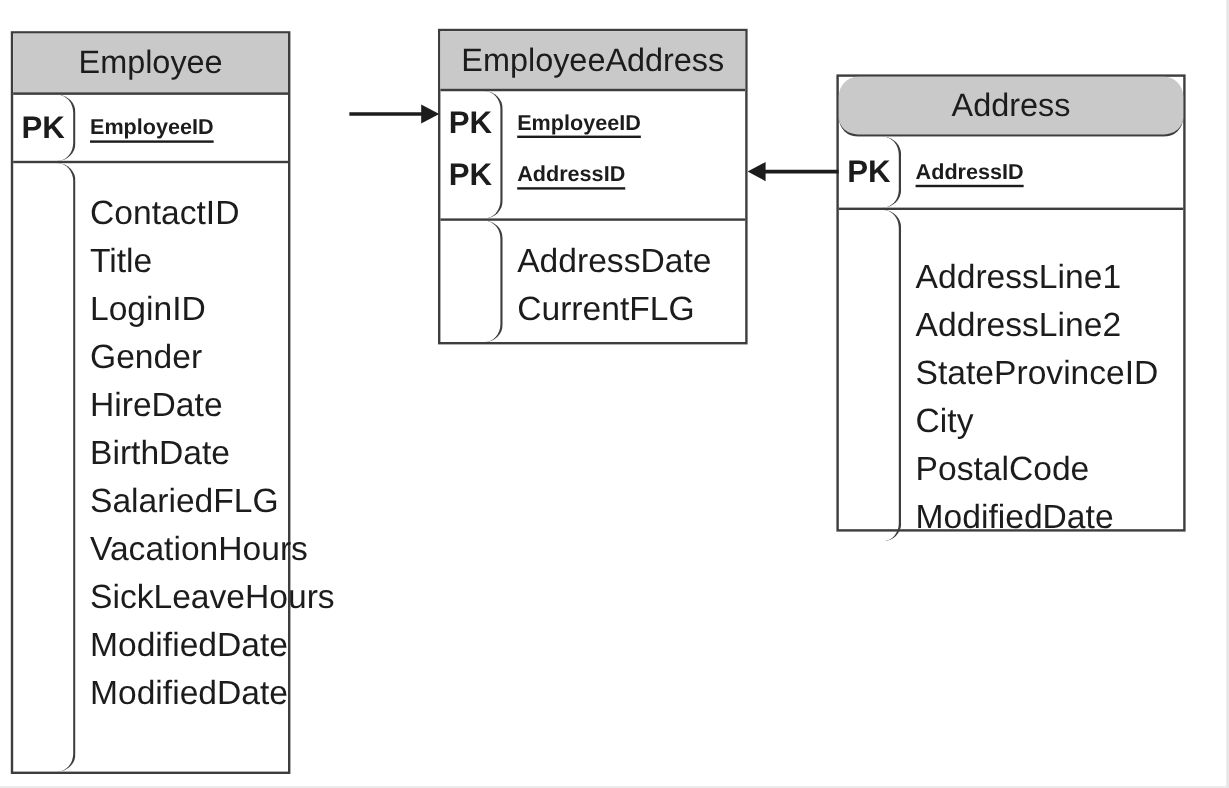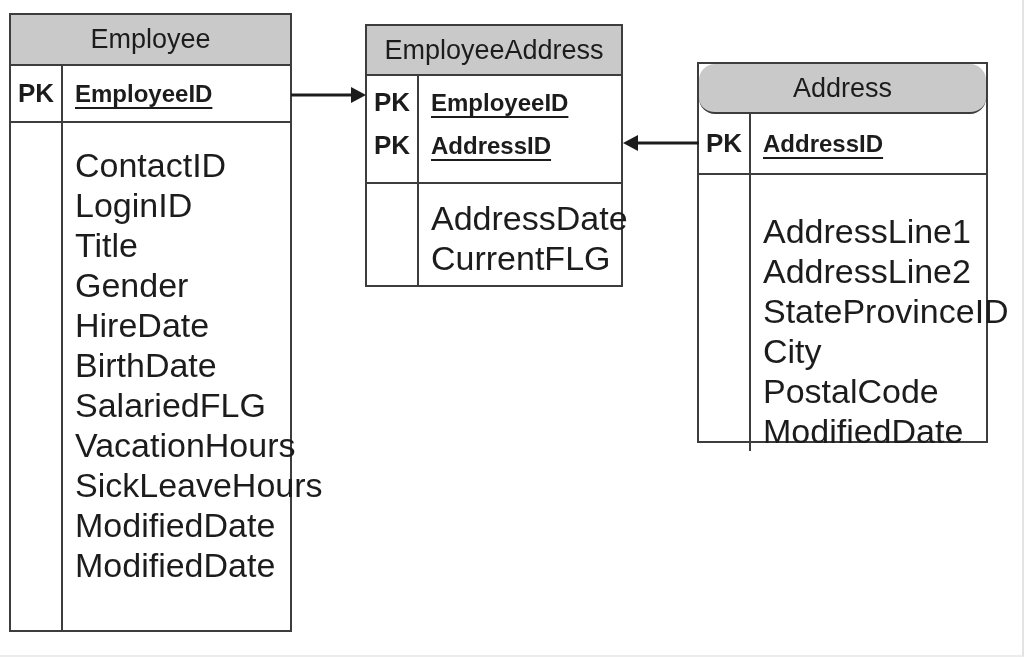--- a/index.html
+++ b/index.html
@@ -45,48 +45,49 @@
   }
   .pk-section { border-bottom: 2px solid var(--border); flex-shrink: 0; }
   .attr-section { flex: 1; }
   .left-col {
     width: 52px;
     flex-shrink: 0;
     border-right: 2px solid var(--border);
     display: flex;
     flex-direction: column;
     align-items: center;
+    border-radius: 15px;
   }
   .right-col {
     flex: 1;
     display: flex;
     flex-direction: column;
     padding-left: 12px;
   }
   .pk-badge {
     font-weight: bold;
     font-size: 26px;
     line-height: 43px;
   }
   .pk-field {
     font-weight: bold;
-    font-size: 24px;
+    font-size: 18px;
     line-height: 43px;
     text-decoration: underline;
     text-decoration-thickness: 2px;
     text-underline-offset: 5px;
   }
   .attr {
-    font-size: 34px;
+    font-size: 28px;
     line-height: 40px;
     white-space: nowrap;
   }
 
   
-  .t-employee { left: 9px; top: 13px; width: 283px; height: 619px; }
+  .t-employee { left: 9px; top: 26px; width: 233px; height: 619px; }
   .t-employee .table-header { height: 51px; }
   .t-employee .pk-section { height: 57px; }
   .t-employee .pk-section .left-col,
   .t-employee .pk-section .right-col { padding-top: 6px; }
   .t-employee .attr-section .right-col { padding-top: 22px; }
 
   
   .t-employeeaddress { left: 365px; top: 24px; width: 258px; height: 263px; }
   .t-employeeaddress .table-header { height: 50px; }
   .t-employeeaddress .pk-section { height: 108px; }
@@ -120,22 +121,22 @@
         <div class="pk-badge">PK</div>
       </div>
       <div class="right-col">
         <div class="pk-field">EmployeeID</div>
       </div>
     </div>
     <div class="section attr-section">
       <div class="left-col"></div>
       <div class="right-col">
         <div class="attr">ContactID</div>
+        <div class="attr">Title</div>
         <div class="attr">LoginID</div>
-        <div class="attr">Title</div>
         <div class="attr">Gender</div>
         <div class="attr">HireDate</div>
         <div class="attr">BirthDate</div>
         <div class="attr">SalariedFLG</div>
         <div class="attr">VacationHours</div>
         <div class="attr">SickLeaveHours</div>
         <div class="attr">ModifiedDate</div>
         <div class="attr">ModifiedDate</div>
       </div>
     </div>

